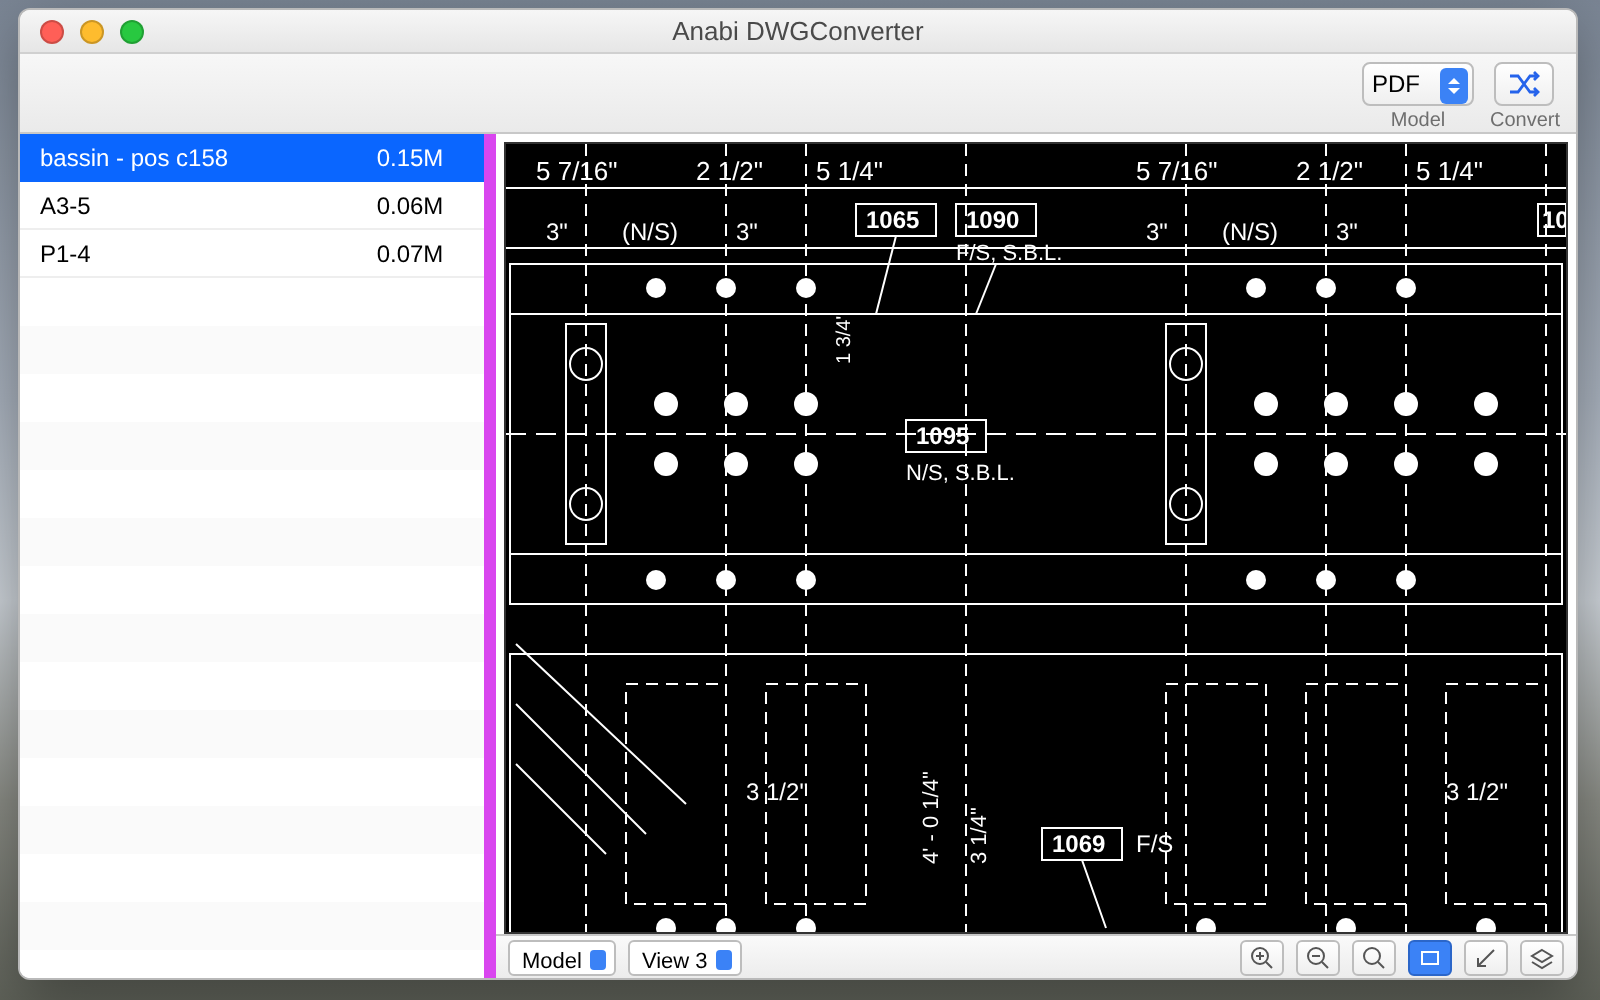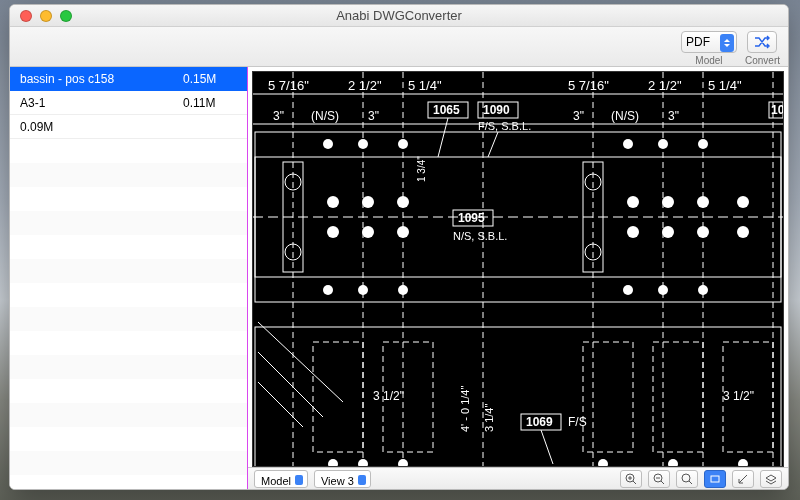--- a/index.html
+++ b/index.html
@@ -38,25 +38,25 @@
 .select {
   height:22px; border:1px solid #bdbdbd; border-radius:4px; background:linear-gradient(#fff,#efefef);
   font-size:12px; padding:0 18px 0 4px; position:relative; display:flex; align-items:center; min-width:56px;
 }
 .select .arrows{ position:absolute; right:2px; top:2px; width:14px; height:18px; background:#3b82f6; border-radius:3px; display:flex; flex-direction:column; align-items:center; justify-content:center; gap:0;}
 .select .arrows::before,.select .arrows::after{content:""; border:3px solid transparent;}
 .select .arrows::before{border-bottom-color:#fff; margin-bottom:1px;}
 .select .arrows::after{border-top-color:#fff; margin-top:1px;}
 .icon-btn{ width:30px; height:22px; border:1px solid #bdbdbd; border-radius:4px; background:linear-gradient(#fff,#efefef); display:flex; align-items:center; justify-content:center; cursor:pointer;}
 .body { flex:1; display:flex; min-height:0;}
-.sidebar { width:238px; border-right:1px solid #d946ef; display:flex; flex-direction:column; background:#fff;}
+.sidebar { width:238px; border-right:6px solid #d946ef; display:flex; flex-direction:column; background:#fff;}
 .row { height:24px; display:flex; align-items:center; padding:0 10px; font-size:12px; border-bottom:1px solid #eee;}
 .row.sel{ background:#0a66ff; color:#fff; border-bottom-color:#0a66ff;}
 .row .name{flex:1; white-space:nowrap; overflow:hidden; text-overflow:ellipsis;}
-.row .size{width:54px; text-align:left;}
+.row .size{width:54px; text-align:center;}
 .sidebar .empty{flex:1; background:repeating-linear-gradient(#fff,#fff 24px,#fafafa 24px,#fafafa 48px);}
 .canvas { flex:1; display:flex; flex-direction:column; min-width:0;}
 .viewport { flex:1; background:#000; position:relative; overflow:hidden; margin:4px 4px 0 4px; border:1px solid #333;}
 .viewport svg{position:absolute; inset:0;}
 .bottombar{ height:22px; border-top:1px solid #c8c8c8; background:linear-gradient(#fafafa,#ececec); display:flex; align-items:center; padding:0 6px; gap:6px;}
 .mini-select{ height:18px; border:1px solid #bdbdbd; border-radius:3px; background:#fff; font-size:11px; padding:0 16px 0 6px; position:relative; display:flex; align-items:flex-end;}
 .mini-select::after{content:""; position:absolute; right:4px; top:4px; width:8px; height:10px; background:#3b82f6; border-radius:2px;}
 .bb-spacer{flex:1}
 .bb-btn{ width:22px; height:18px; border:1px solid #bdbdbd; border-radius:3px; background:linear-gradient(#fff,#efefef); display:flex; align-items:center; justify-content:center; cursor:pointer; font-size:11px;}
 .bb-btn.blue{ background:#3b82f6; border-color:#2b66c9;}
@@ -97,25 +97,26 @@
   </div>
 
   <div class="body">
     <div class="sidebar">
       <div id="file-rows">
           <div class="row sel">
             <span class="name">bassin - pos c158</span>
             <span class="size">0.15M</span>
           </div>
           <div class="row">
-            <span class="name">A3-1</span>
-            <span class="size">0.11M</span>
+            <span class="name">A3-5</span>
+            <span class="size">0.06M</span>
           </div>
           <div class="row">
-            <span class="size">0.09M</span>
+            <span class="name">P1-4</span>
+            <span class="size">0.07M</span>
           </div>
         </div>
       <div class="empty"></div>
     </div>
 
     <div class="canvas">
       <div class="viewport">
         <svg viewBox="0 0 530 400">
 
           <rect x="2" y="60" width="526" height="170" class="w"></rect>

